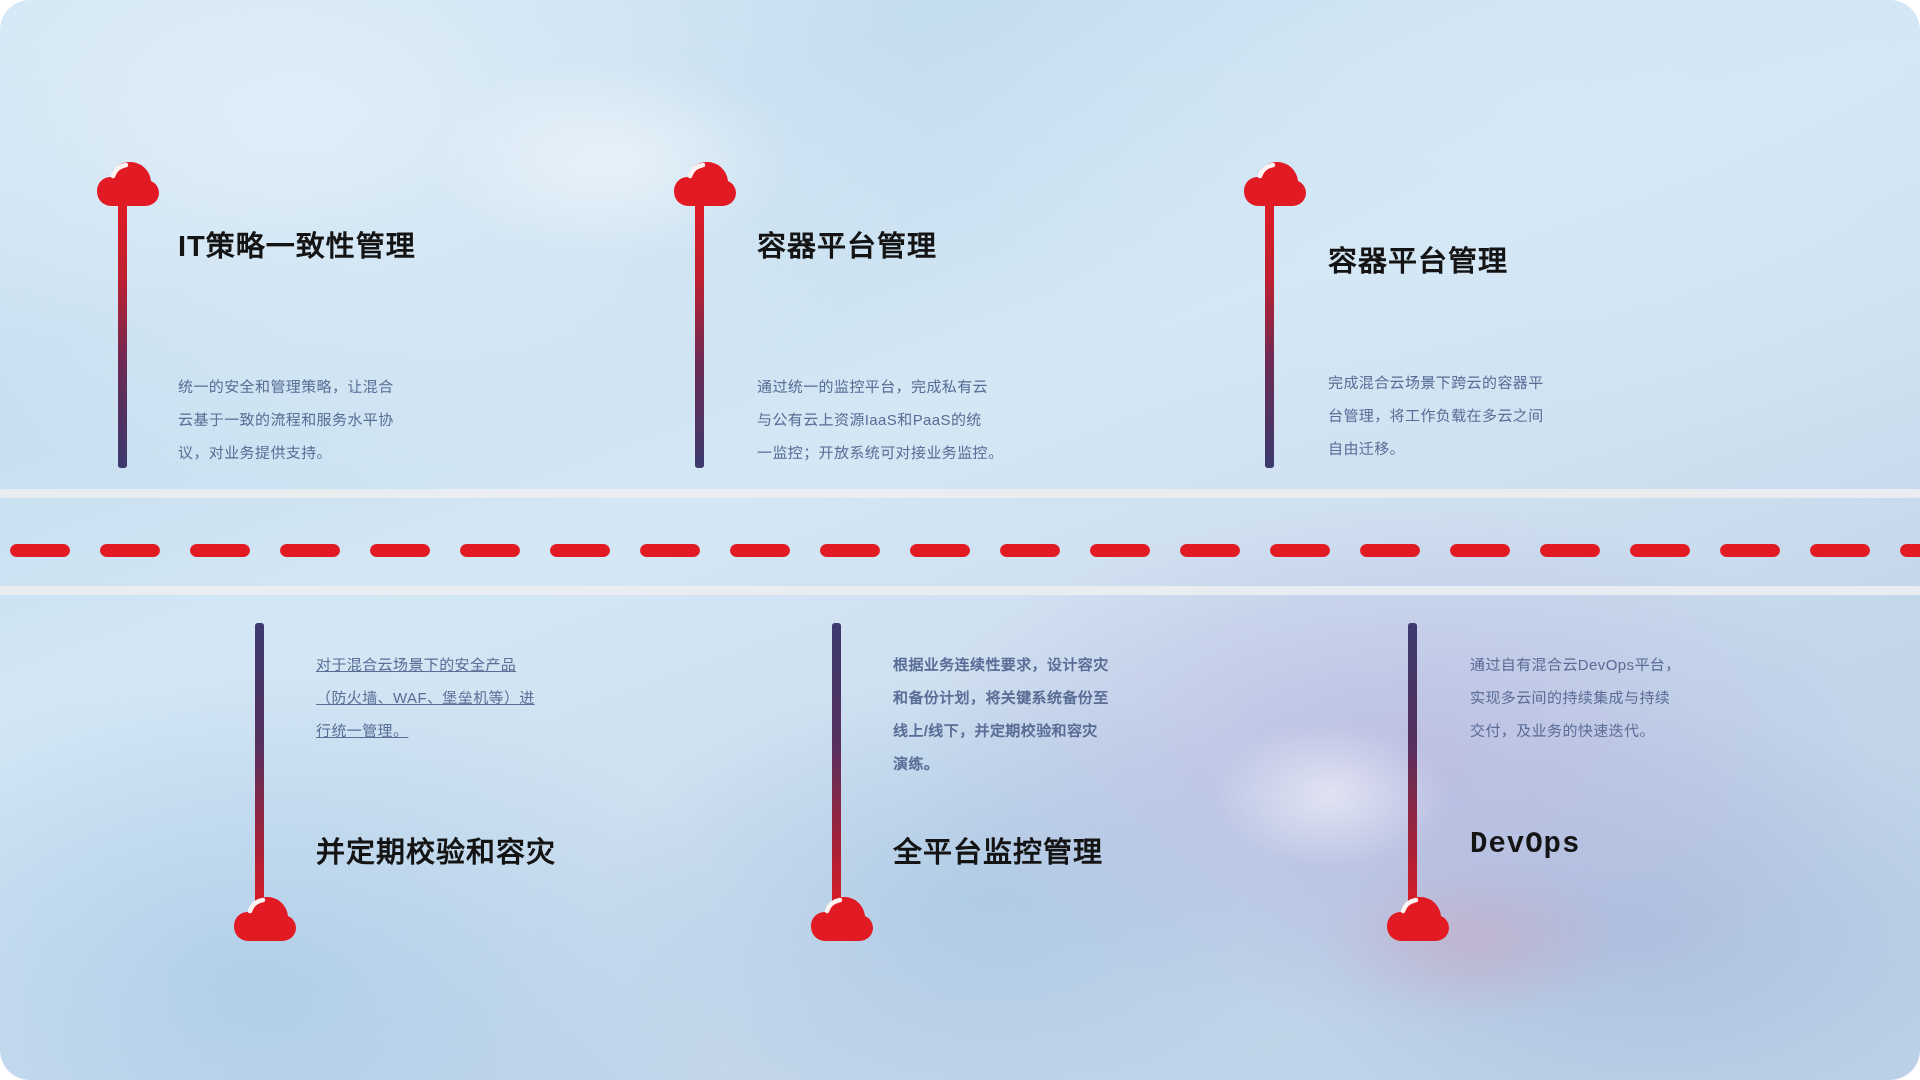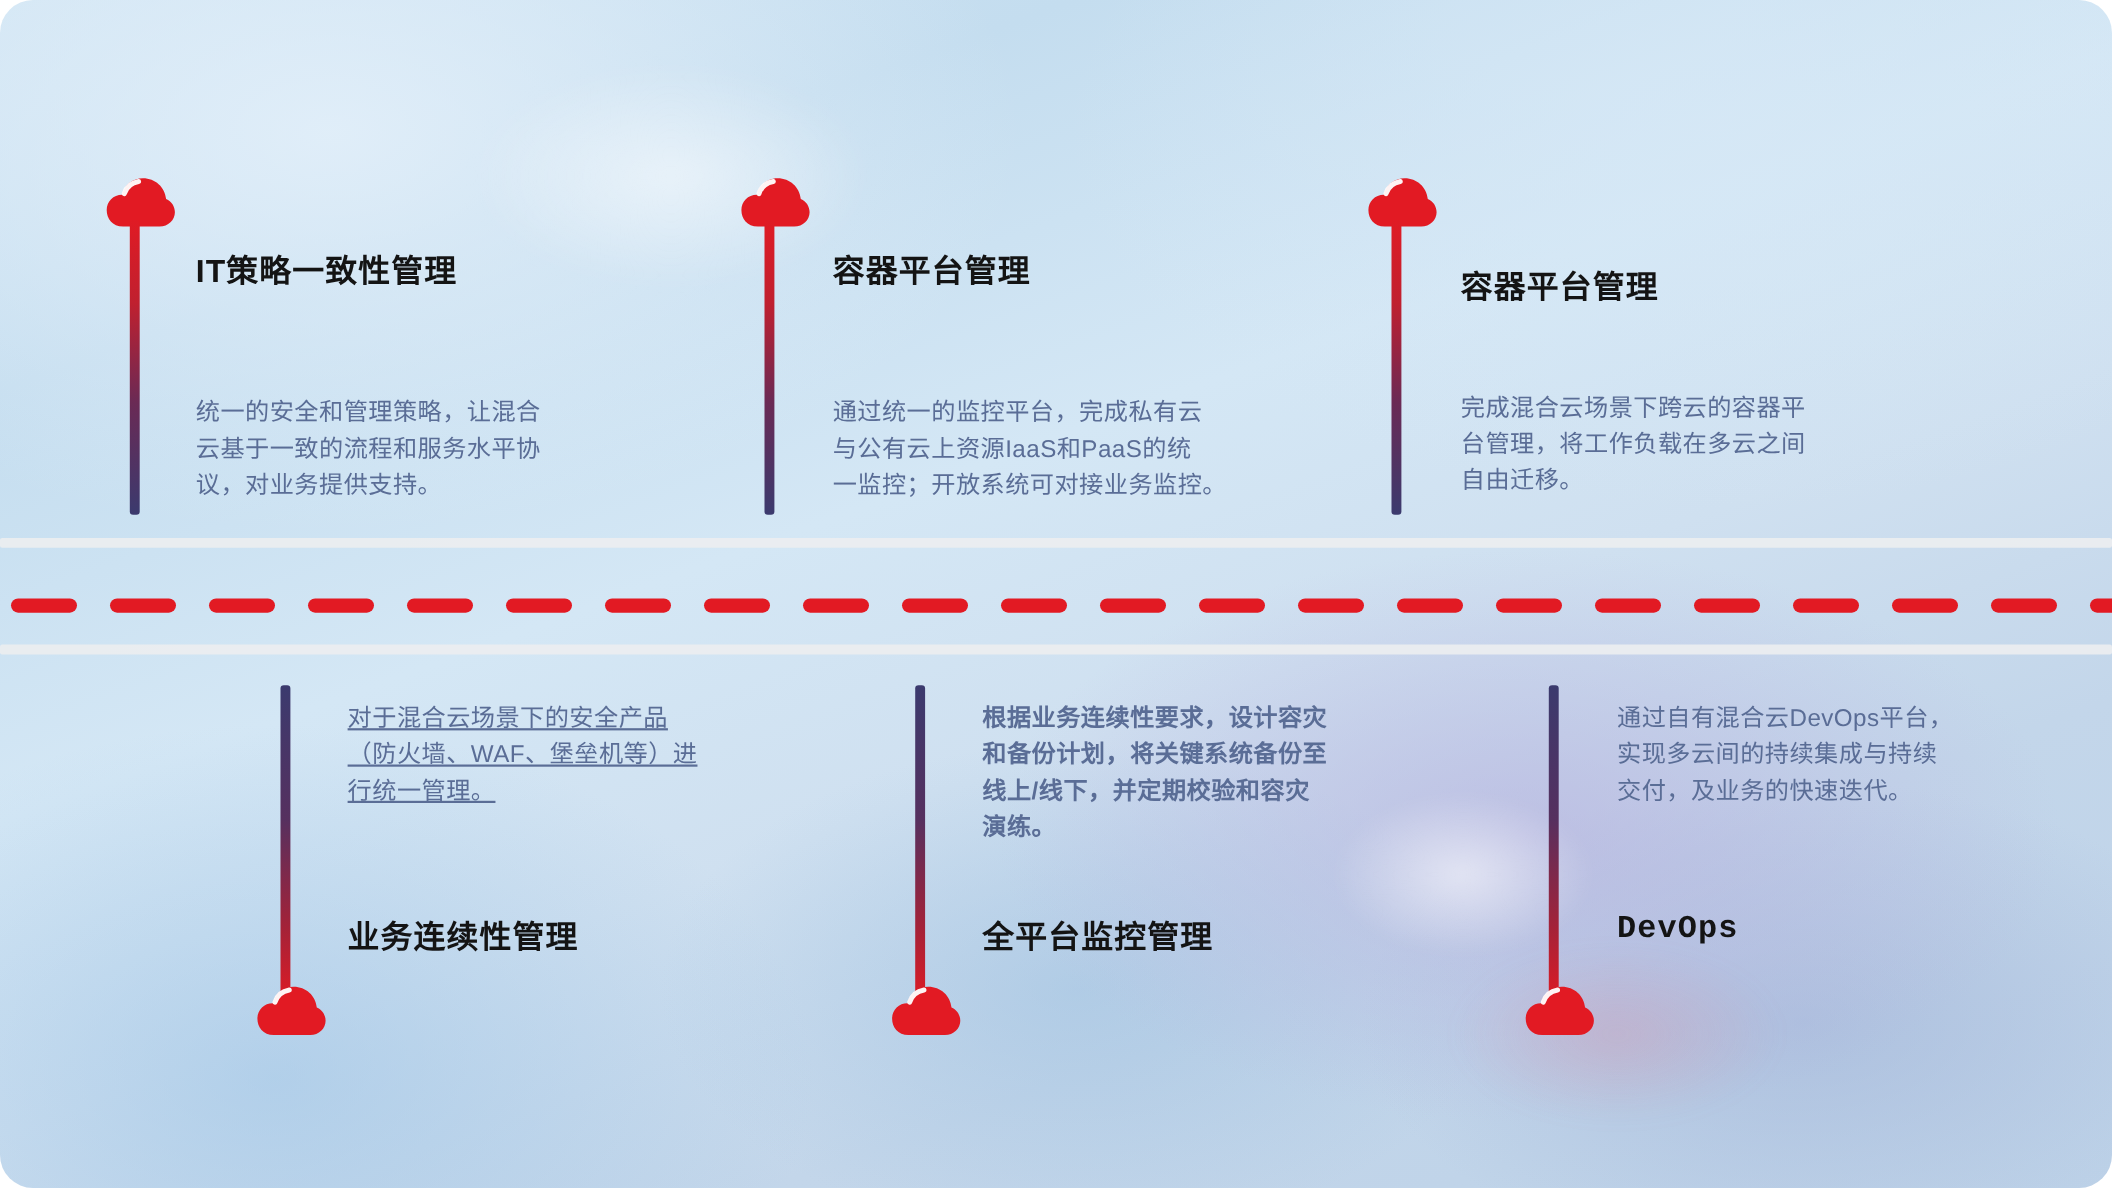--- a/index.html
+++ b/index.html
@@ -73,23 +73,24 @@
 
   .cloud { position:absolute; width:64px; height:48px; }
 
   .title {
     position:absolute;
     font-size:29px; font-weight:bold; color:#141414;
     letter-spacing:1px; white-space:nowrap;
   }
   .body {
     position:absolute;
-    font-size:22px; line-height:33px;
+    font-size:15px; line-height:33px;
     color:#5a6d96; letter-spacing:0.4px;
     white-space:pre-line;
+    margin-top:12px;
   }
 </style>
 </head>
 <body>
 
 <div id="stage">
 
   <div class="sparkle sp3"></div>
   <div class="sparkle sp1"></div>
   <div class="sparkle sp2"></div>
@@ -159,21 +160,21 @@
 
   <div class="col">
     <div class="stem stem-bottom" style="left:255px; top:623px; height:290px;"></div>
     <svg class="cloud" style="left:233px; top:895px;" viewBox="0 0 64 48">
       <path d="M16 46 C6 46 1 39 1 31 C1 23 7 17 15 17 C17 8 25 2 34 2 C45 2 54 10 55 21 C60 23 63 28 63 33 C63 40 57 46 49 46 Z" fill="#e21a23"></path>
       <path d="M17 16 C19 10 24 6 30 5" stroke="#ffffff" stroke-width="4.5" stroke-linecap="round" fill="none" opacity="0.95"></path>
     </svg>
     <div class="body" style="left:316px; top:636px; width:430px;text-decoration:underline;">对于混合云场景下的安全产品
 （防火墙、WAF、堡垒机等）进
 行统一管理。</div>
-    <div class="title" style="left:316px; top:828px;">业务连续性管理</div>
+    <div class="title" style="left:316px; top:828px;">并定期校验和容灾</div>
   </div>
 
   <div class="col">
     <div class="stem stem-bottom" style="left:832px; top:623px; height:290px;"></div>
     <svg class="cloud" style="left:810px; top:895px;" viewBox="0 0 64 48">
       <path d="M16 46 C6 46 1 39 1 31 C1 23 7 17 15 17 C17 8 25 2 34 2 C45 2 54 10 55 21 C60 23 63 28 63 33 C63 40 57 46 49 46 Z" fill="#e21a23"></path>
       <path d="M17 16 C19 10 24 6 30 5" stroke="#ffffff" stroke-width="4.5" stroke-linecap="round" fill="none" opacity="0.95"></path>
     </svg>
     <div class="body" style="left:893px; top:636px; width:440px;font-weight:bold;">根据业务连续性要求，设计容灾
 和备份计划，将关键系统备份至

